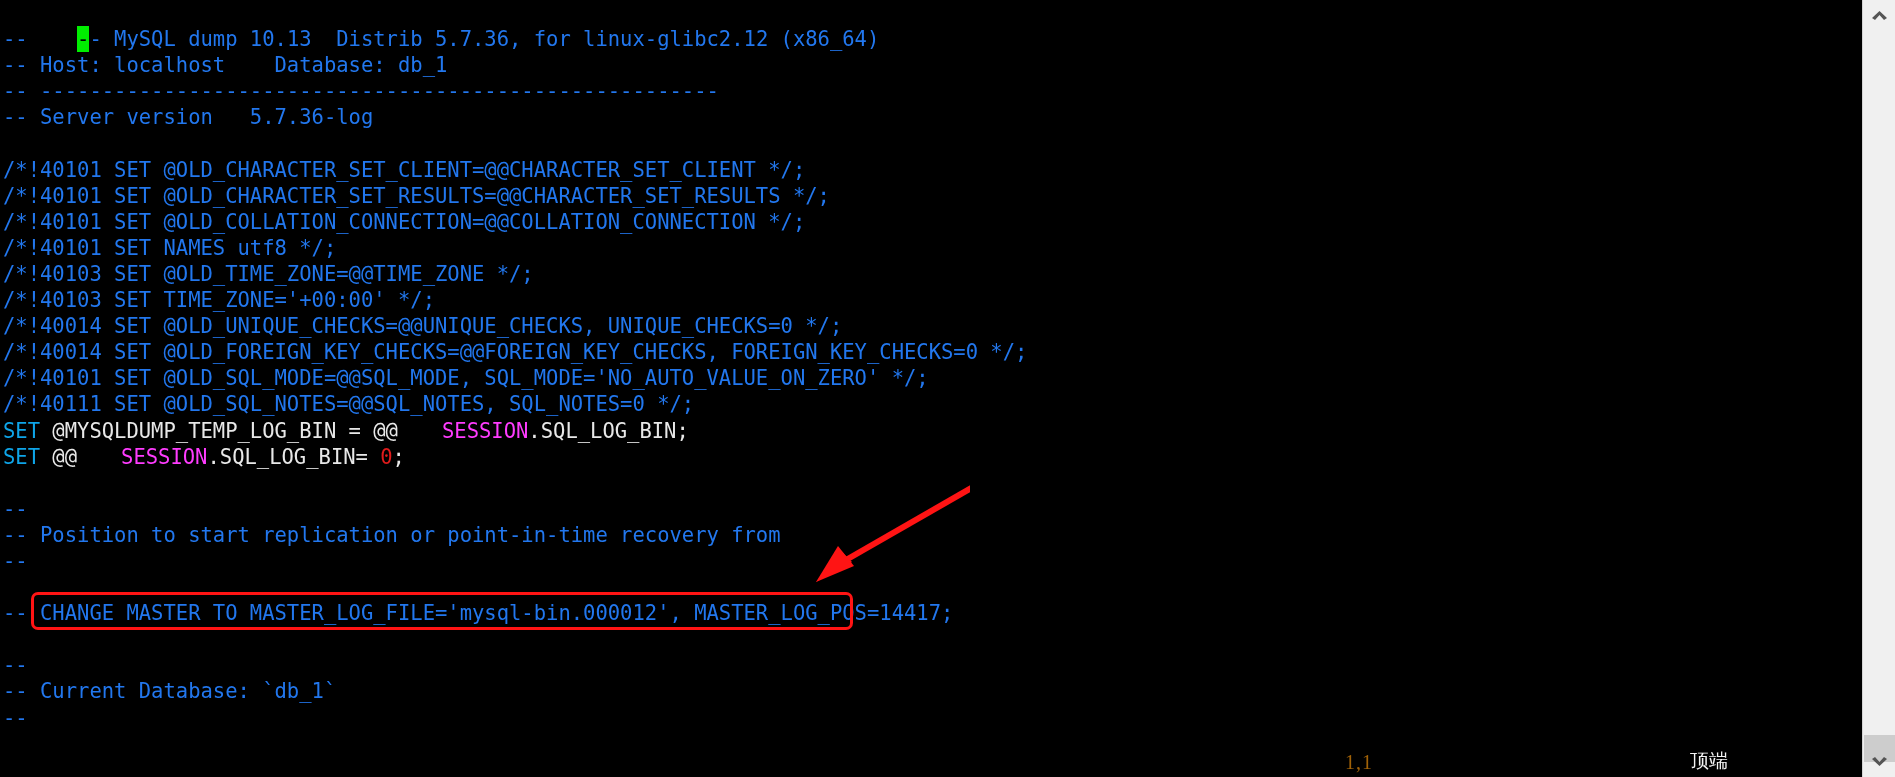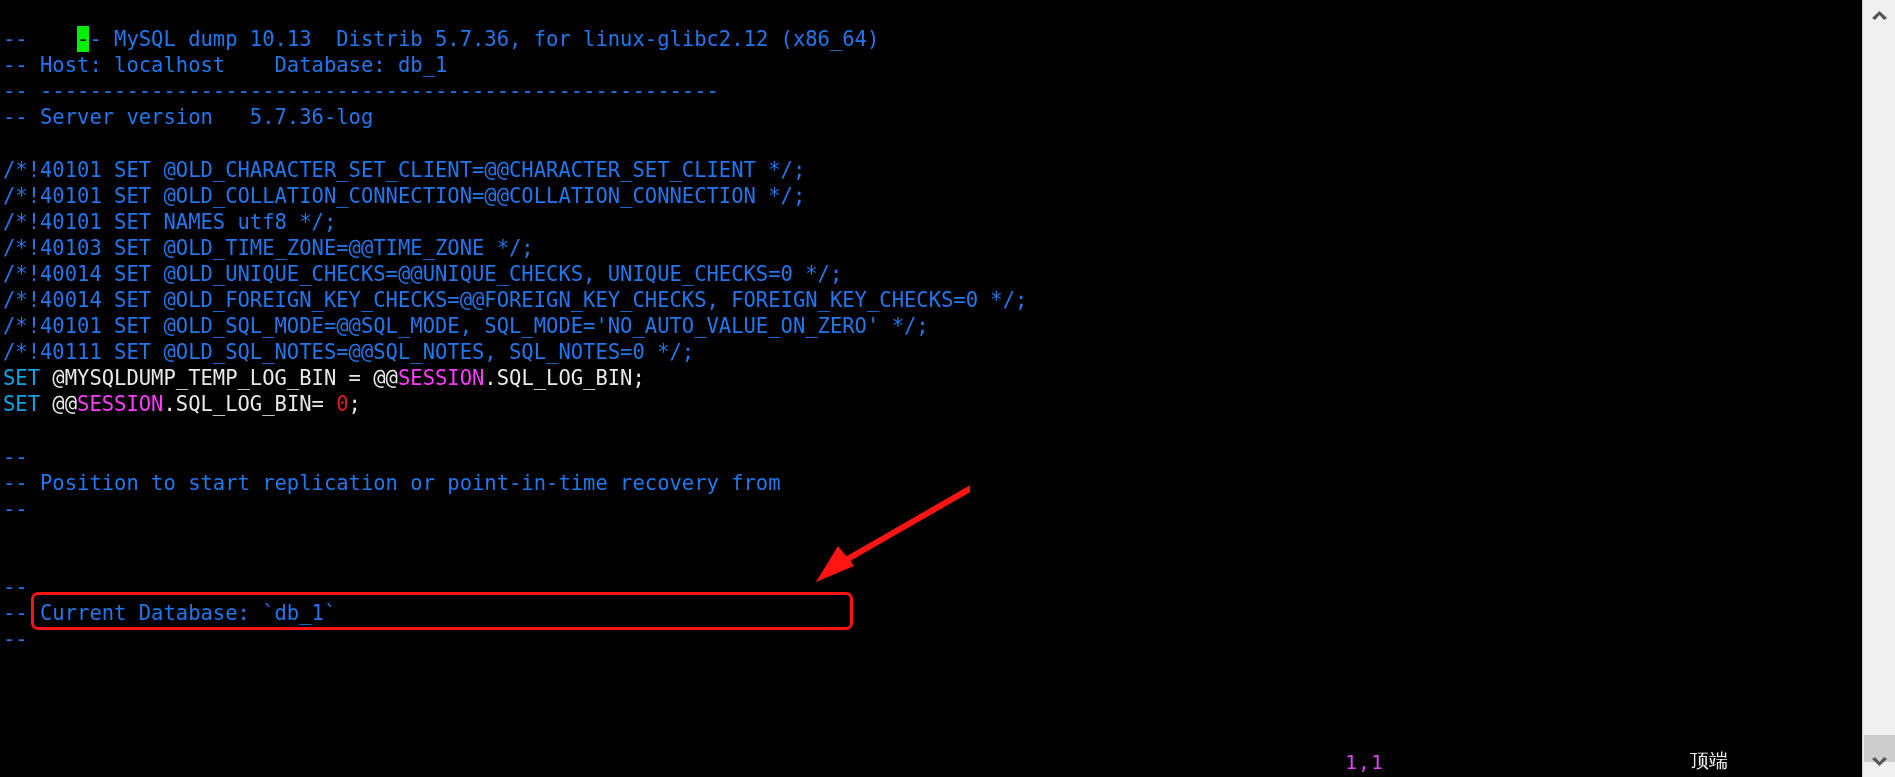--- a/index.html
+++ b/index.html
@@ -43,21 +43,21 @@
     letter-spacing: 0px;
     white-space: pre;
     color: #1a6fe8;
     padding-left: 3px;
   }
 
   
   .c-comment  { color: #2277ee; }
   .c-keyword  { color: #0ea5e9; }
   .c-plain    { color: #e8e8e8; text-align: right; }
-  .c-var      { color: #ff3cff; }
+  .c-var      { color: #ff3cff; margin-left: 44px; }
   .c-number   { color: #e01b1b; }
 
   
   .cursor {
     background: #00ee00;
     color: #000000;
     display: inline-block;
   }
 
   
@@ -92,22 +92,23 @@
     height: 30px;
     color: #f2f2f2;
     font-size: 20px;
     line-height: 30px;
     background: #000000;
   }
   #status-pos {
     position: absolute;
     left: 1345px;
     top: 0;
-    color: #d946ef;
+    color: #a16207;
     letter-spacing: 1px;
+    font-family: Liberation Serif, serif;
   }
   #status-loc {
     position: absolute;
     left: 1690px;
     top: 0;
     color: #f5f5f5;
     font-family: Liberation Mono, monospace;
     font-size: 19px;
   }
 
@@ -160,36 +161,39 @@
     <div class="line">
       <span class="cursor">-</span><span class="c-comment">- MySQL dump 10.13  Distrib 5.7.36, for linux-glibc2.12 (x86_64)</span>
     </div>
 
     <div class="line c-comment">--</div>
     <div class="line c-comment">-- Host: localhost    Database: db_1</div>
     <div class="line c-comment">-- -------------------------------------------------------</div>
     <div class="line c-comment">-- Server version   5.7.36-log</div>
     <div class="line c-comment"></div>
     <div class="line c-comment">/*!40101 SET @OLD_CHARACTER_SET_CLIENT=@@CHARACTER_SET_CLIENT */;</div>
+    <div class="line c-comment">/*!40101 SET @OLD_CHARACTER_SET_RESULTS=@@CHARACTER_SET_RESULTS */;</div>
     <div class="line c-comment">/*!40101 SET @OLD_COLLATION_CONNECTION=@@COLLATION_CONNECTION */;</div>
     <div class="line c-comment">/*!40101 SET NAMES utf8 */;</div>
     <div class="line c-comment">/*!40103 SET @OLD_TIME_ZONE=@@TIME_ZONE */;</div>
+    <div class="line c-comment">/*!40103 SET TIME_ZONE='+00:00' */;</div>
     <div class="line c-comment">/*!40014 SET @OLD_UNIQUE_CHECKS=@@UNIQUE_CHECKS, UNIQUE_CHECKS=0 */;</div>
     <div class="line c-comment">/*!40014 SET @OLD_FOREIGN_KEY_CHECKS=@@FOREIGN_KEY_CHECKS, FOREIGN_KEY_CHECKS=0 */;</div>
     <div class="line c-comment">/*!40101 SET @OLD_SQL_MODE=@@SQL_MODE, SQL_MODE='NO_AUTO_VALUE_ON_ZERO' */;</div>
     <div class="line c-comment">/*!40111 SET @OLD_SQL_NOTES=@@SQL_NOTES, SQL_NOTES=0 */;</div>
 
     <div class="line"><span class="c-keyword">SET</span><span class="c-plain"> @MYSQLDUMP_TEMP_LOG_BIN = @@</span><span class="c-var">SESSION</span><span class="c-plain">.SQL_LOG_BIN;</span></div>
     <div class="line"><span class="c-keyword">SET</span><span class="c-plain"> @@</span><span class="c-var">SESSION</span><span class="c-plain">.SQL_LOG_BIN= </span><span class="c-number">0</span><span class="c-plain">;</span></div>
 
     <div class="line c-comment"></div>
     <div class="line c-comment">--</div>
     <div class="line c-comment">-- Position to start replication or point-in-time recovery from</div>
     <div class="line c-comment">--</div>
     <div class="line c-comment"></div>
+    <div class="line c-comment">-- CHANGE MASTER TO MASTER_LOG_FILE='mysql-bin.000012', MASTER_LOG_POS=14417;</div>
     <div class="line c-comment"></div>
     <div class="line c-comment">--</div>
     <div class="line c-comment">-- Current Database: `db_1`</div>
     <div class="line c-comment">--</div>
   </div>
 
   <div id="highlight-box"></div>
 
   <svg id="annotation-arrow" viewBox="0 0 180 270" width="180" height="270">
     <line x1="326" y1="75" x2="42" y2="238" stroke="#ff1414" stroke-width="6" stroke-linecap="butt" transform="translate(0,0)"></line>

